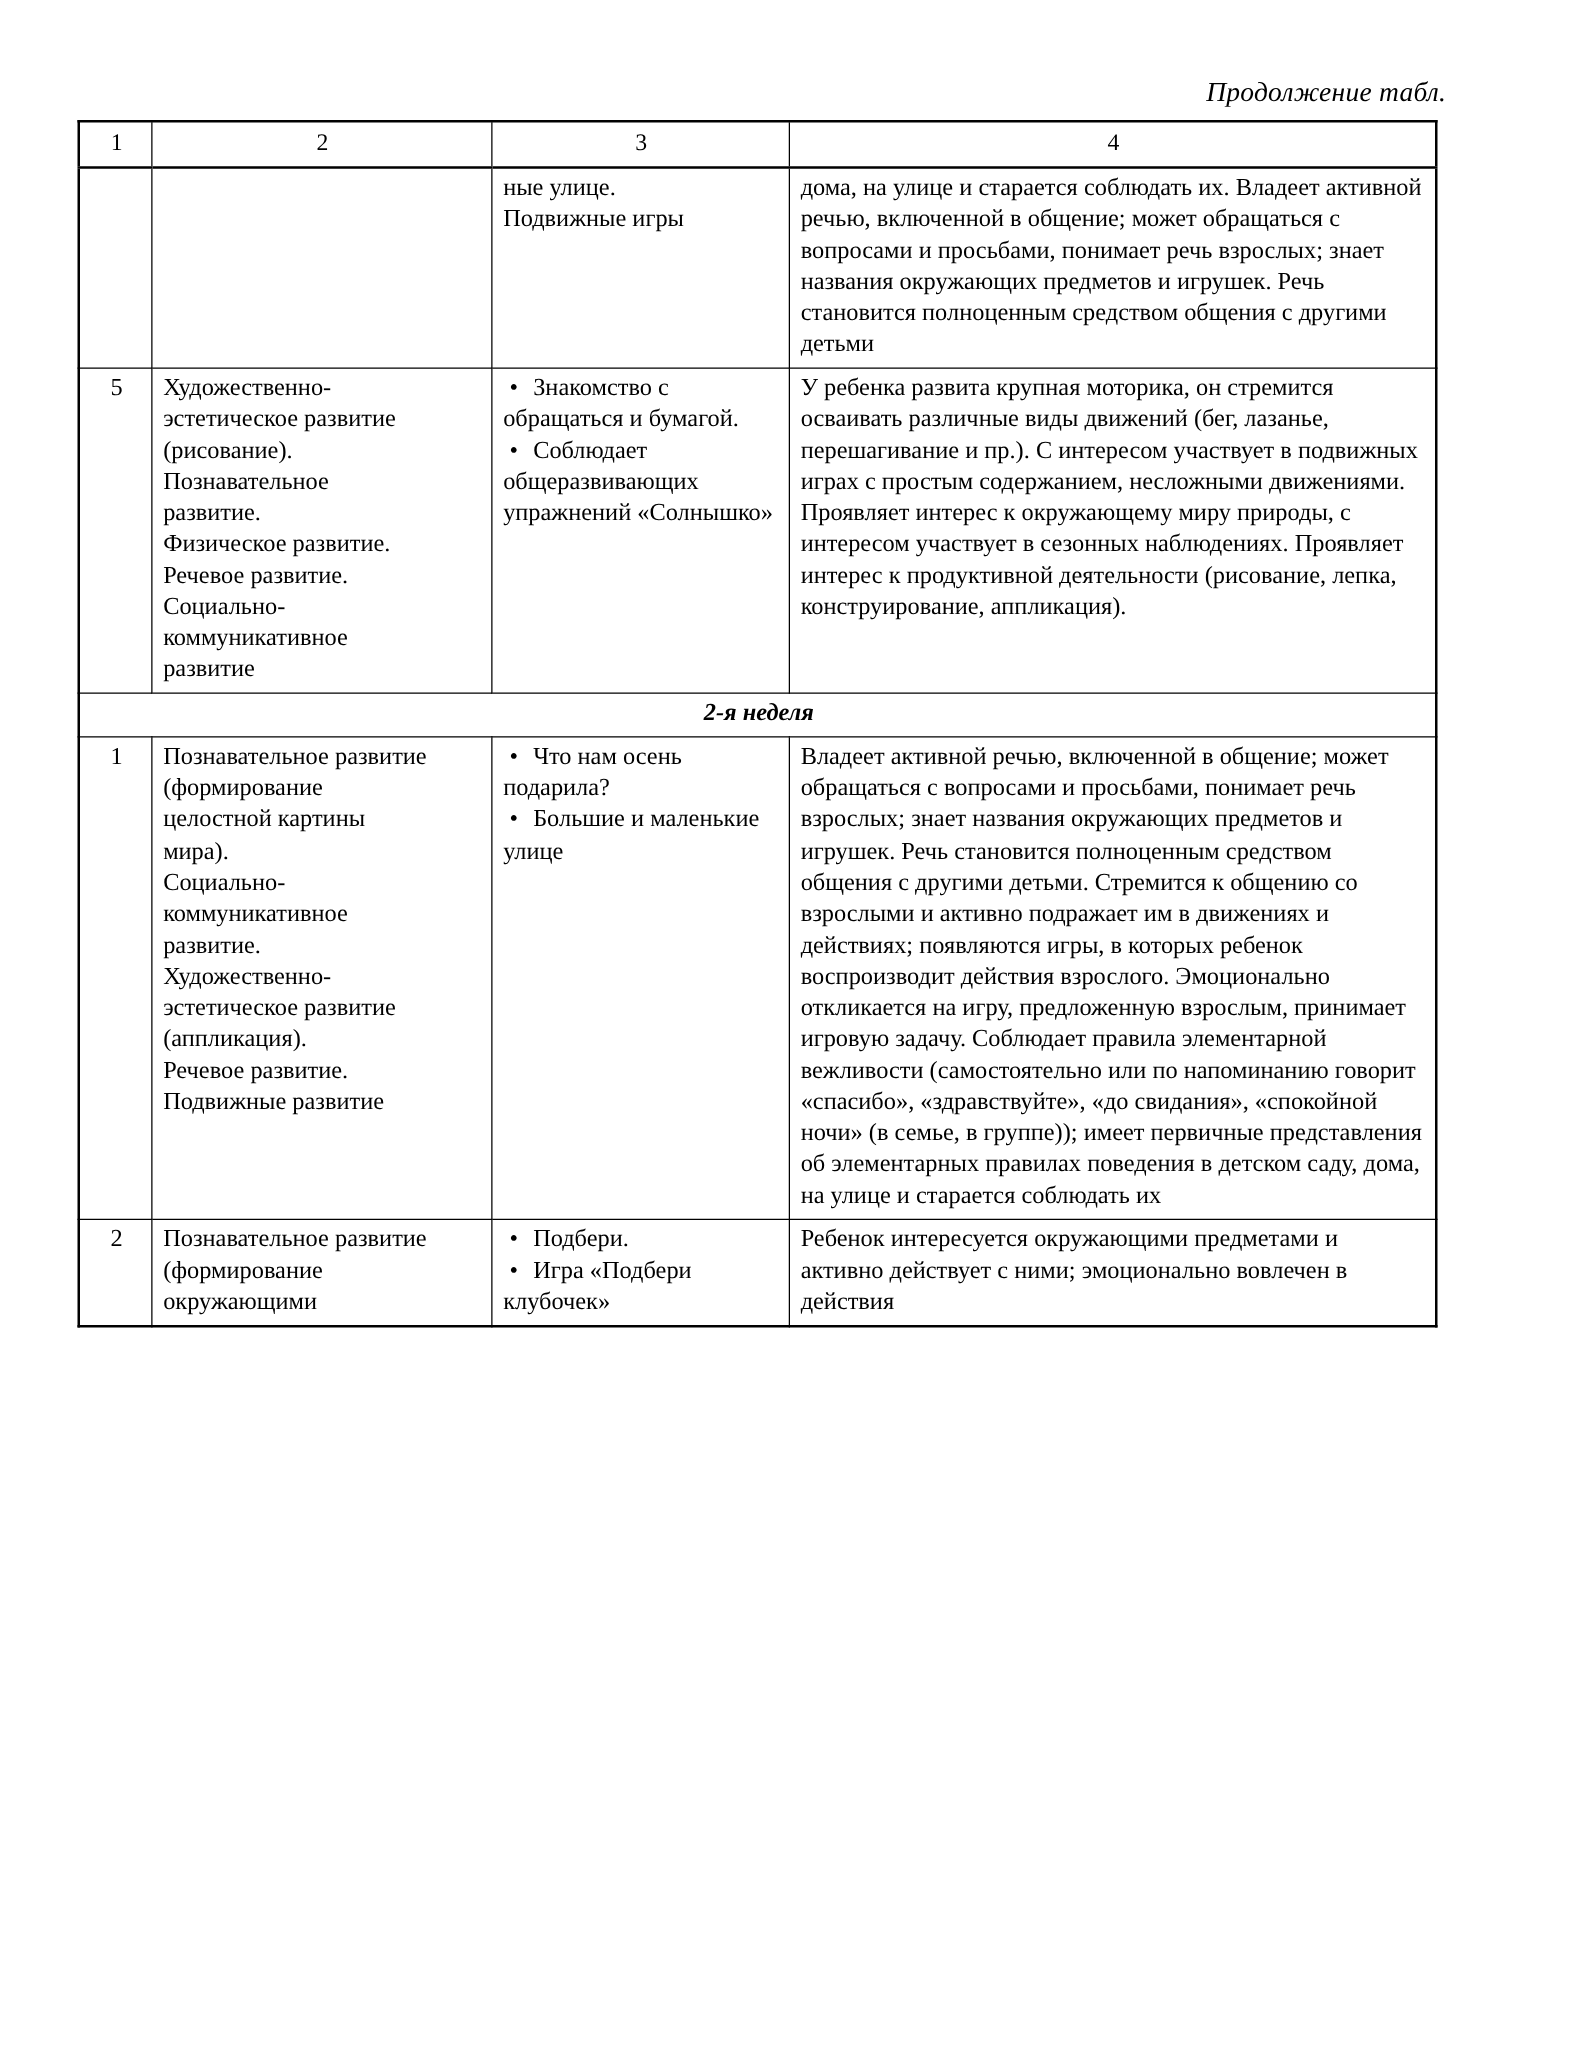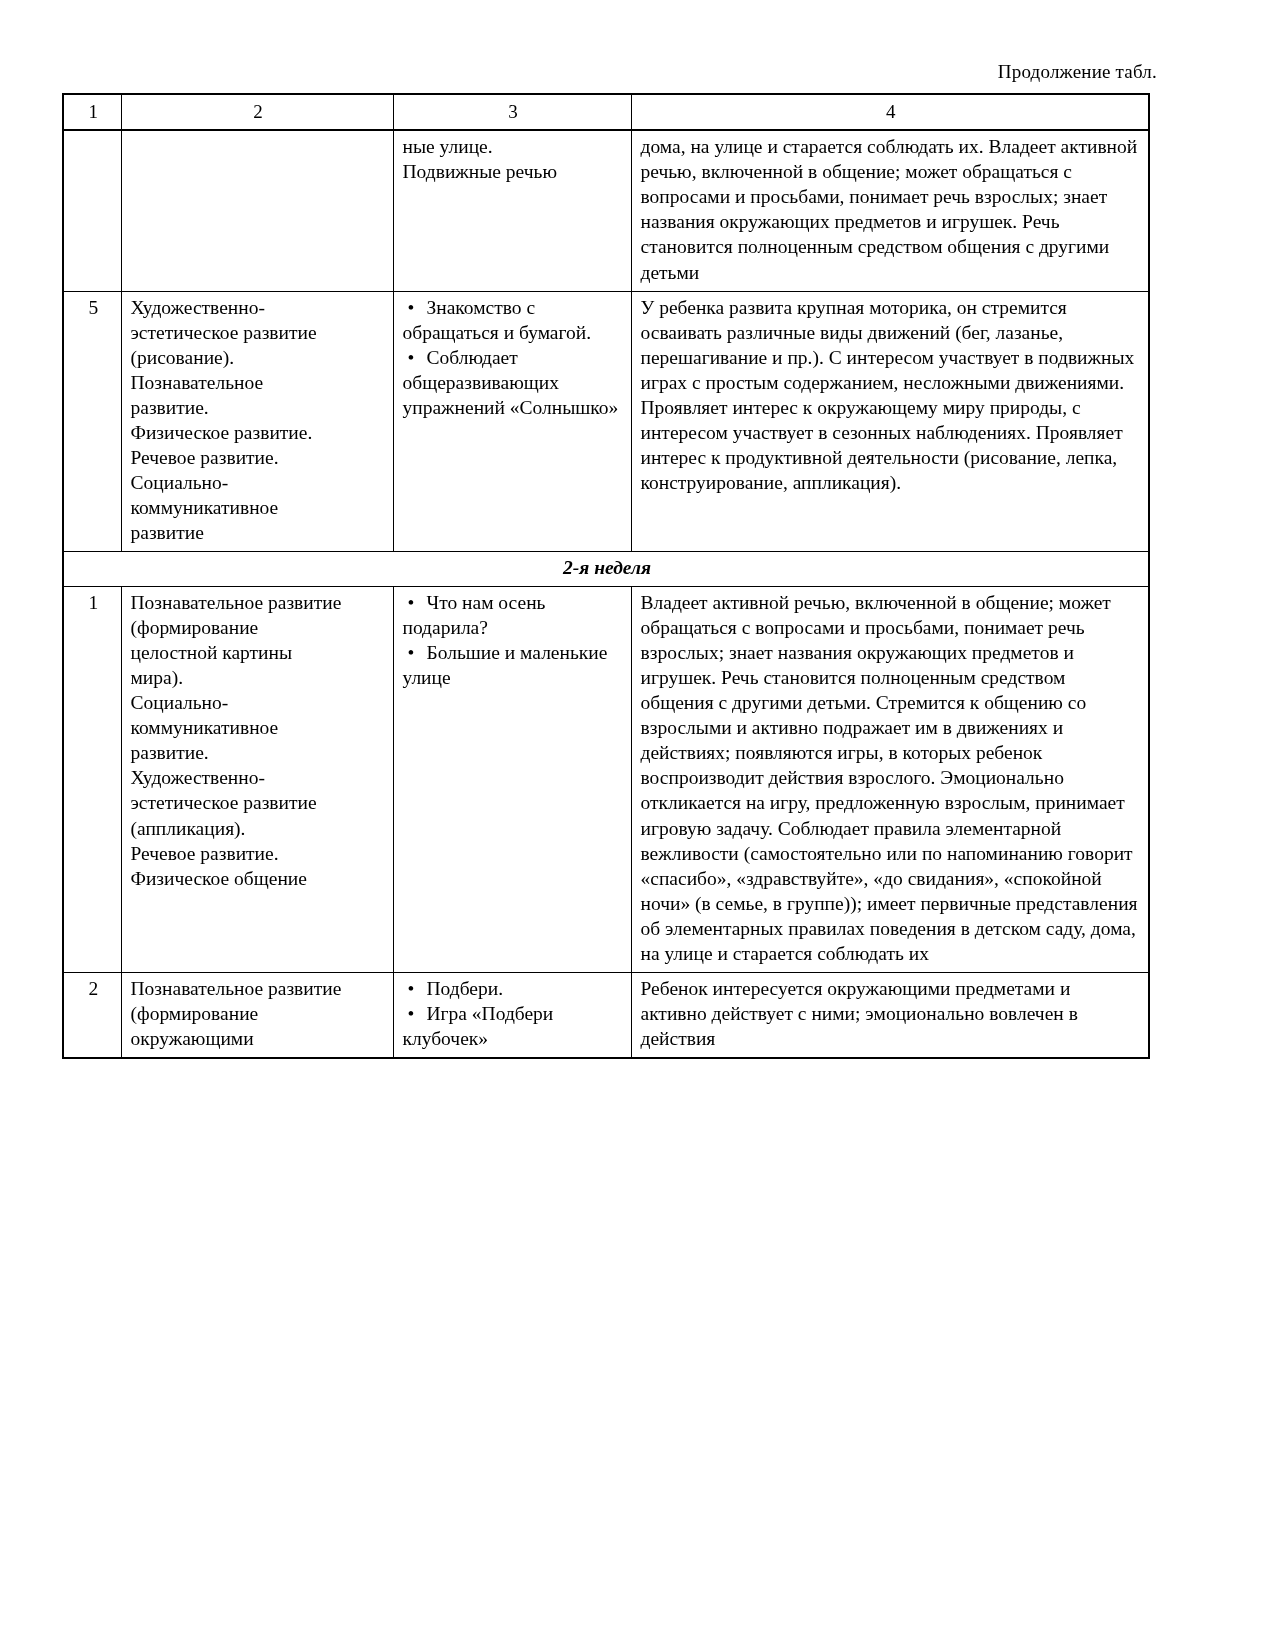--- a/index.html
+++ b/index.html
@@ -20,21 +20,22 @@
     position: absolute;
     left: 0;
     top: 0;
     width: 1275px;
     height: 1650px;
     box-sizing: border-box;
     padding: 62px 115px 0 62px;
   }
   .cont-label {
     text-align: right;
-    font-size: 19px;
+    font-style: italic;
+    font-size: 22px;
     letter-spacing: 0.2px;
     margin: 0 0 10px 0;
     line-height: 1.1;
     padding-right: 3px;
   }
   table.sheet {
     border-collapse: collapse;
     table-layout: fixed;
     width: 1086px;
     margin: 0;
@@ -121,21 +122,21 @@
         <td class="col-b">2</td>
         <td class="col-c">3</td>
         <td class="col-d">4</td>
       </tr>
 
       <tr>
         <td class="col-n num"></td>
         <td class="col-b"></td>
         <td class="col-c">
           <span class="line">ные улице.</span>
-          <span class="line">Подвижные речью</span>
+          <span class="line">Подвижные игры</span>
         </td>
         <td class="col-d">дома, на улице и старается соблюдать их. Владеет активной речью, включенной в общение; может обращаться с вопросами и просьбами, понимает речь взрослых; знает названия окружающих предметов и игрушек. Речь становится полноценным средством общения с другими детьми</td>
       </tr>
 
       <tr>
         <td class="col-n num thick-top">5</td>
         <td class="col-b thick-top">
           <span class="line">Художественно-</span>
           <span class="line">эстетическое  развитие</span>
           <span class="line">(рисование).</span>
@@ -167,21 +168,21 @@
           <span class="line">(формирование</span>
           <span class="line">целостной картины</span>
           <span class="line">мира).</span>
           <span class="line">Социально-</span>
           <span class="line">коммуникативное</span>
           <span class="line">развитие.</span>
           <span class="line">Художественно-</span>
           <span class="line">эстетическое  развитие</span>
           <span class="line">(аппликация).</span>
           <span class="line">Речевое развитие.</span>
-          <span class="line">Физическое общение</span>
+          <span class="line">Подвижные развитие</span>
         </td>
         <td class="col-c">
           <ul class="bl">
             <li><span class="bullet">•</span><span>Что нам осень подарила?</span></li>
             <li><span class="bullet">•</span><span>Большие и маленькие улице</span></li>
           </ul>
         </td>
         <td class="col-d">Владеет активной речью, включенной в общение; может обращаться с вопросами и просьбами, понимает речь взрослых; знает названия окружающих предметов и игрушек. Речь становится полноценным средством общения с другими детьми. Стремится к общению со взрослыми и активно подражает им в движениях и действиях; появляются игры, в которых ребенок воспроизводит действия взрослого. Эмоционально откликается на игру, предложенную взрослым, принимает игровую задачу. Соблюдает правила элементарной вежливости (самостоятельно или по напоминанию говорит «спасибо», «здравствуйте», «до свидания», «спокойной ночи» (в семье, в группе)); имеет первичные представления об элементарных правилах поведения в детском саду, дома, на улице и старается соблюдать их</td>
       </tr>
 

